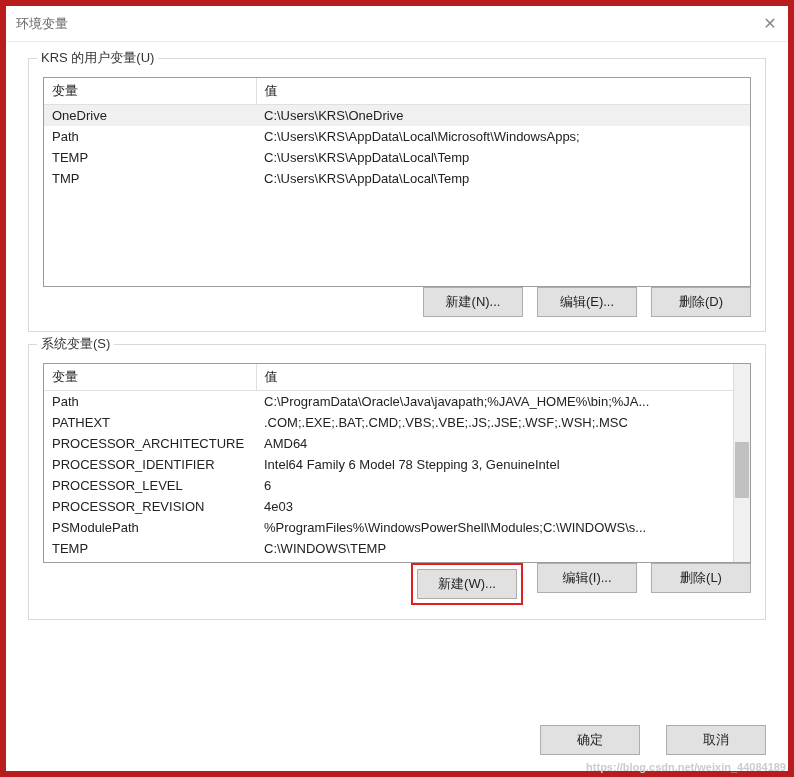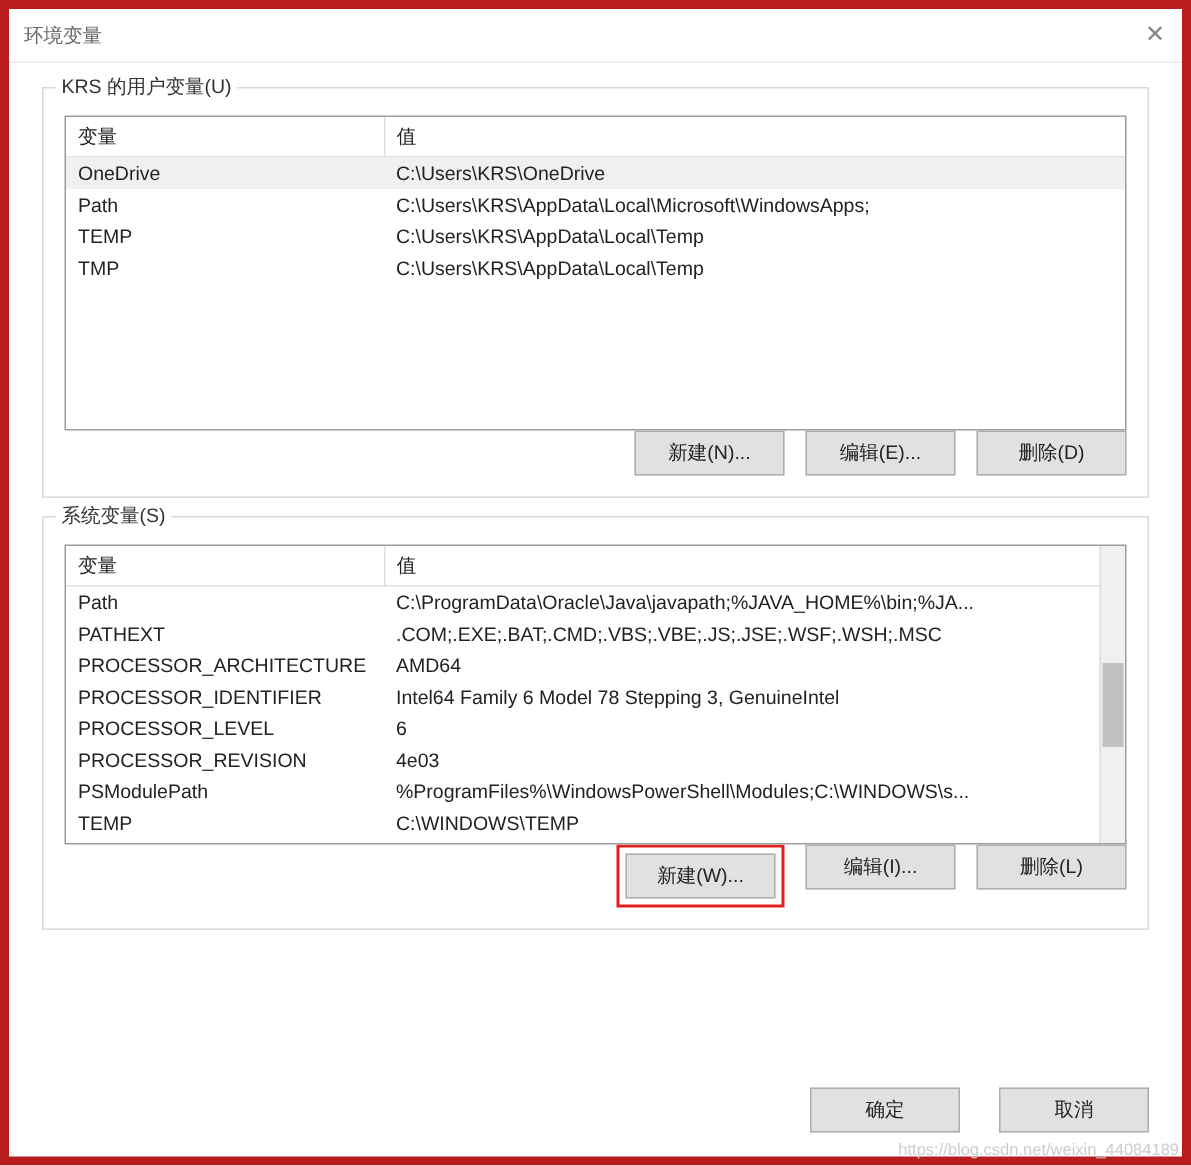--- a/index.html
+++ b/index.html
@@ -134,20 +134,21 @@
   justify-content: flex-end;
   gap: 26px;
   padding: 0 22px 16px 22px;
 }
 .watermark {
   position: absolute;
   right: 8px; bottom: 4px;
   color: #ccc;
   font-size: 11px;
   pointer-events: none;
+  font-weight: bold;
 }
 .sys-has-scroll .tbl thead th:last-child { padding-right: 24px; }
 .sys-has-scroll .tbl tbody tr td:last-child { padding-right: 40px; }
 </style>
 </head>
 <body>
 
 <div class="window">
 
   <div class="titlebar">

